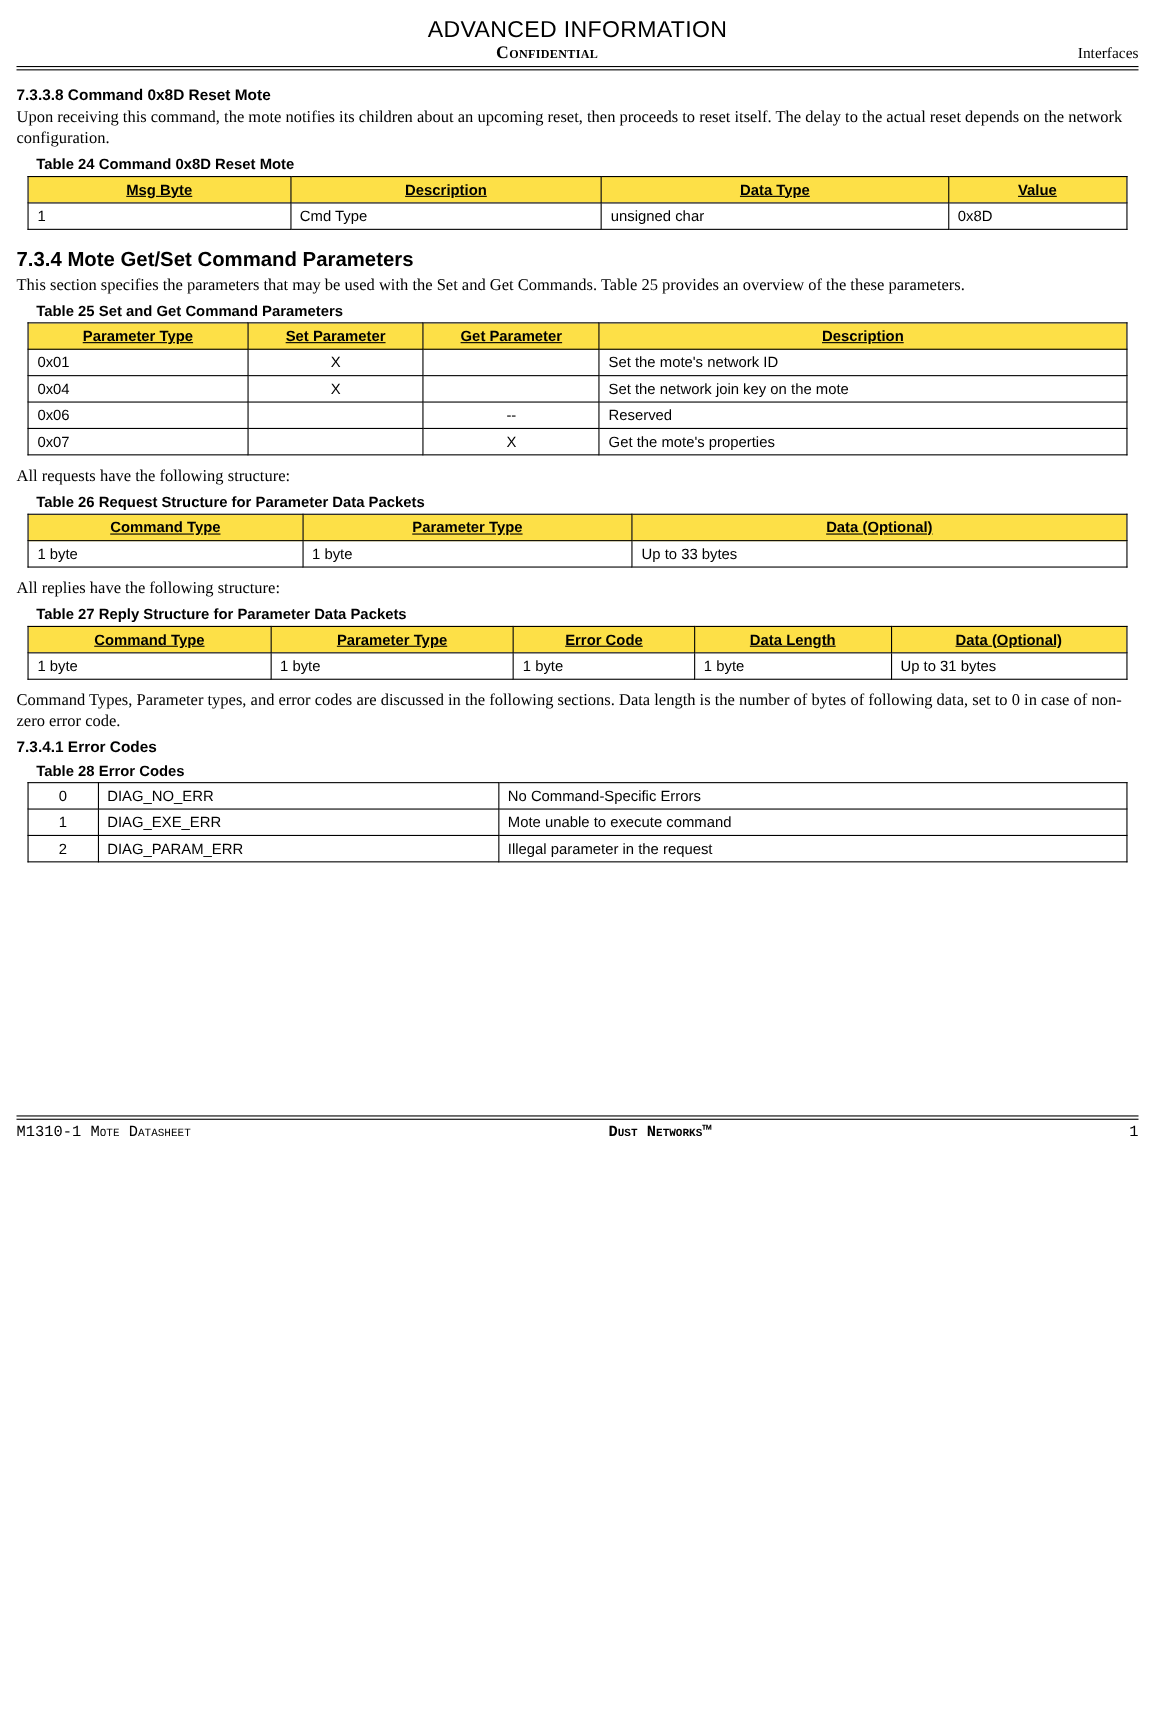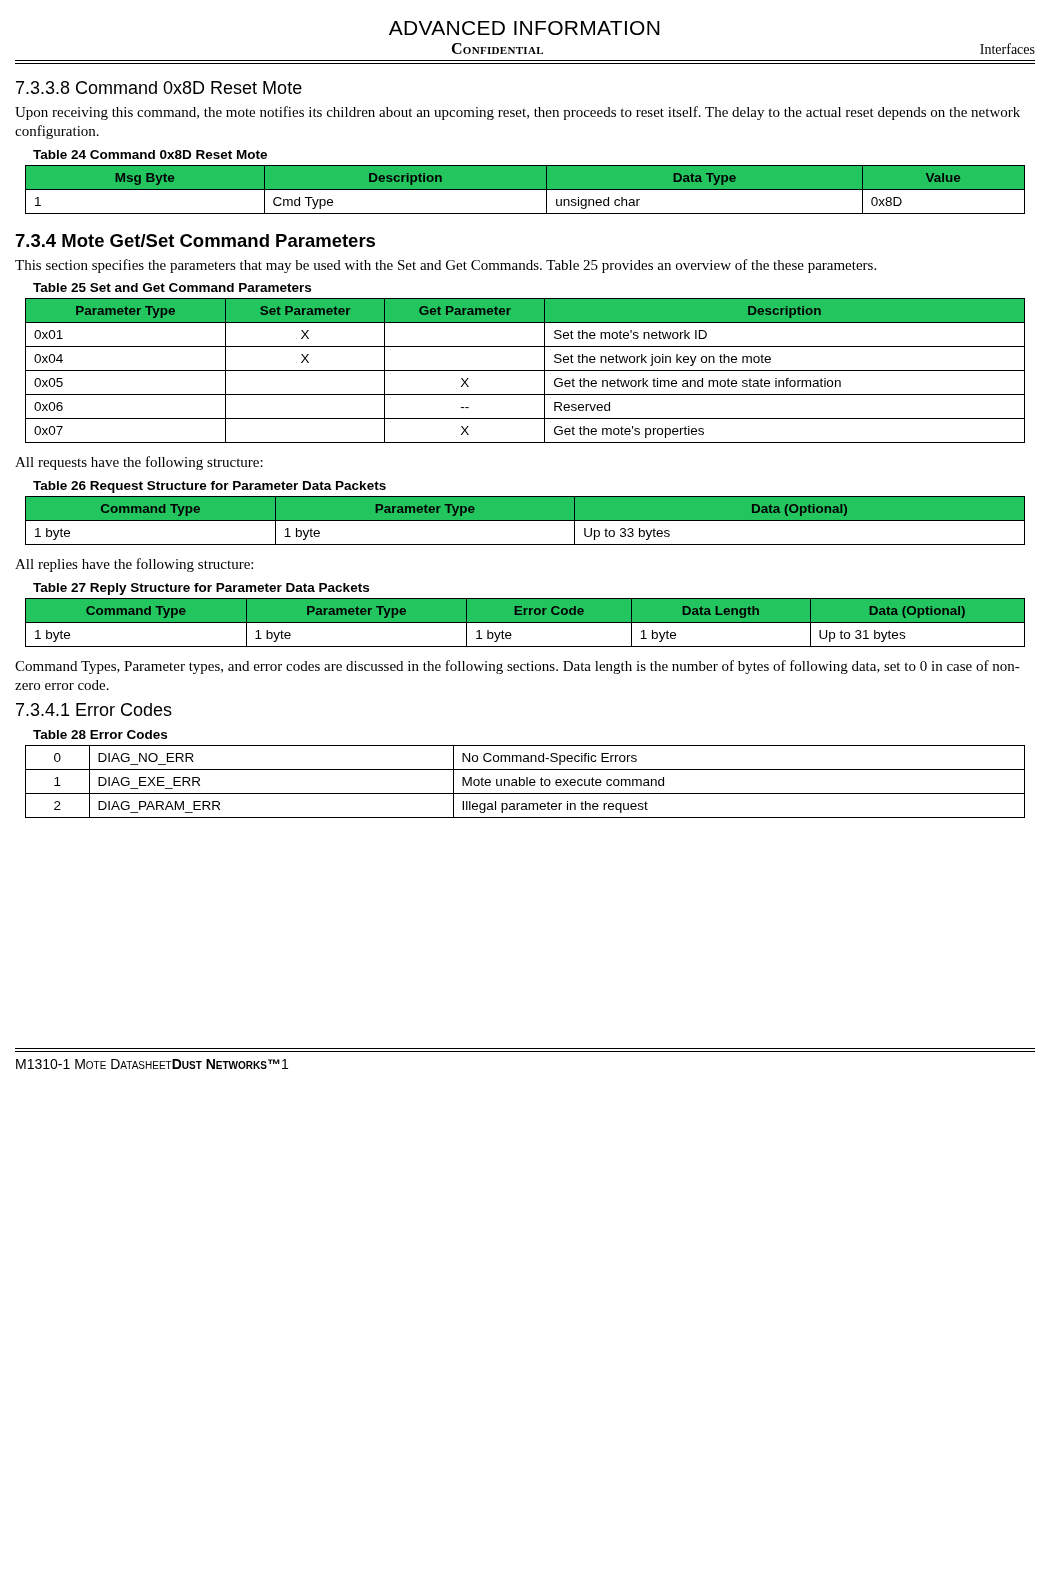--- a/index.html
+++ b/index.html
@@ -37,22 +37,22 @@
     font-variant: small-caps;
     font-weight: bold;
     letter-spacing:0.3px;
   }
   .header-right {
     font-family: "Times New Roman", serif;
     font-size: 14px;
   }
   .h3 {
     font-family: Verdana, Arial, sans-serif;
-    font-weight: normal;
-    font-size: 18px;
+    font-weight: bold;
+    font-size: 14px;
     margin: 6px 0 4px 0;
   }
   .h2 {
     font-family: Verdana, Arial, sans-serif;
     font-weight: bold;
     font-size: 18.5px;
     margin: 16px 0 4px 0;
   }
   p.body {
     font-family: "Times New Roman", serif;
@@ -65,27 +65,28 @@
     font-weight: bold;
     font-size: 13.5px;
     margin: 6px 0 3px 18px;
   }
   table.data {
     border-collapse: collapse;
     width: 98%;
     margin: 0 0 10px 10px;
   }
   table.data th {
-    background: #22c55e;
+    background: #fde047;
     font-weight: bold;
     font-family: Arial, sans-serif;
     font-size: 13.5px;
     border: 1px solid #000;
     padding: 4px 8px;
     text-align: center;
+    text-decoration: underline;
   }
   table.data td {
     border: 1px solid #000;
     padding: 4px 8px;
     font-family: Arial, sans-serif;
     font-size: 13.5px;
     vertical-align: top;
   }
   table.data td.center { text-align: center; }
   .footer-rule {
@@ -93,21 +94,22 @@
     margin-top: 230px;
     height:0;
   }
   .footer-rule2 {
     border-top: 1px solid #000;
     margin-top:2px;
     height:0;
   }
   .footer {
     display: flex;
-    font-family: Liberation Sans, sans-serif;
+    justify-content: space-between;
+    font-family: Liberation Mono, monospace;
     font-size: 14px;
     padding: 4px 0 10px 0;
   }
   .sc { font-variant: small-caps; }
 </style>
 </head>
 <body>
 
 <div class="header-top">ADVANCED INFORMATION</div>
 <div class="header-bar">
@@ -156,26 +158,20 @@
         <td class="center"></td>
         <td>Set the mote's network ID</td>
       </tr>
   <tr>
         <td>0x04</td>
         <td class="center">X</td>
         <td class="center"></td>
         <td>Set the network join key on the mote</td>
       </tr>
   <tr>
-        <td>0x05</td>
-        <td class="center"></td>
-        <td class="center">X</td>
-        <td>Get the network time and mote state information</td>
-      </tr>
-  <tr>
         <td>0x06</td>
         <td class="center"></td>
         <td class="center">--</td>
         <td>Reserved</td>
       </tr>
   <tr>
         <td>0x07</td>
         <td class="center"></td>
         <td class="center">X</td>
         <td>Get the mote's properties</td>

